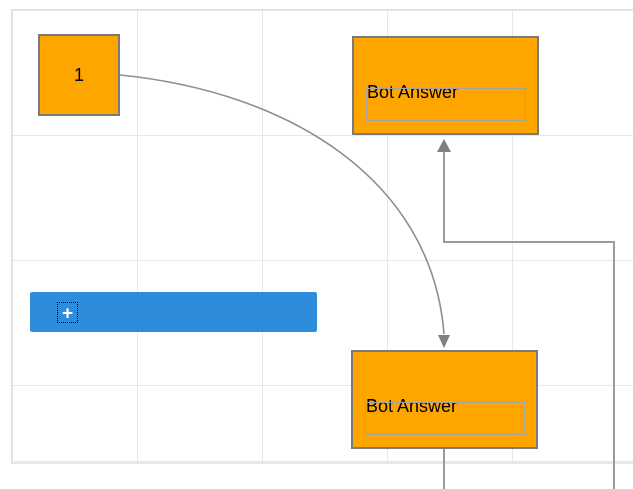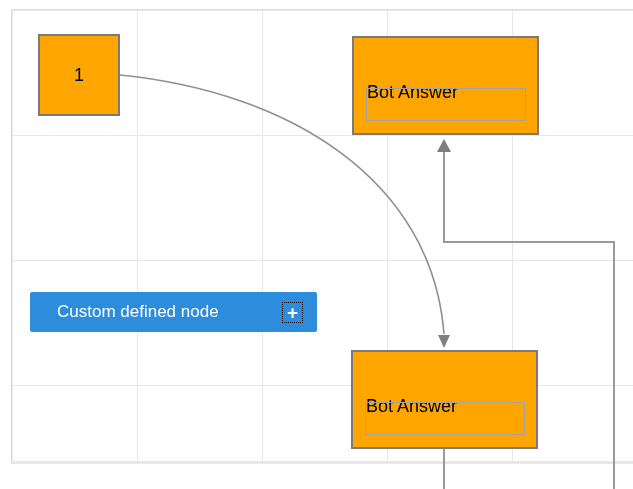--- a/index.html
+++ b/index.html
@@ -86,17 +86,16 @@
   <span class="title">Bot Answer</span>
   <div class="answer-box"></div>
 </div>
 
 <div class="node node-bot node-bot-bottom">
   <span class="title">Bot Answer</span>
   <div class="answer-box"></div>
 </div>
 
 <div class="node-custom">
-  <span class="label">Custom defined node</span>
   <span class="plus-btn">
     <span>+</span>
   </span>
 </div>
 
 </body></html>

